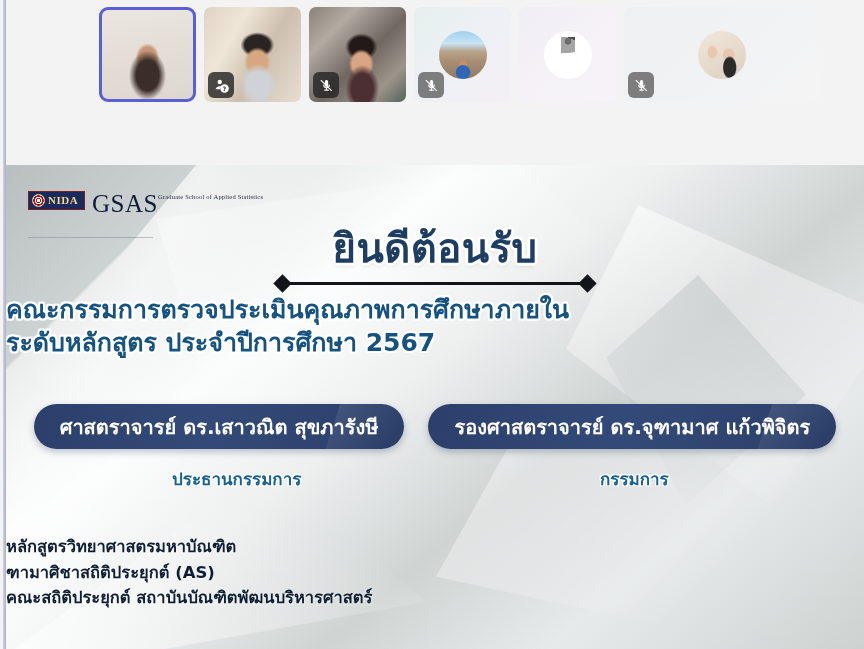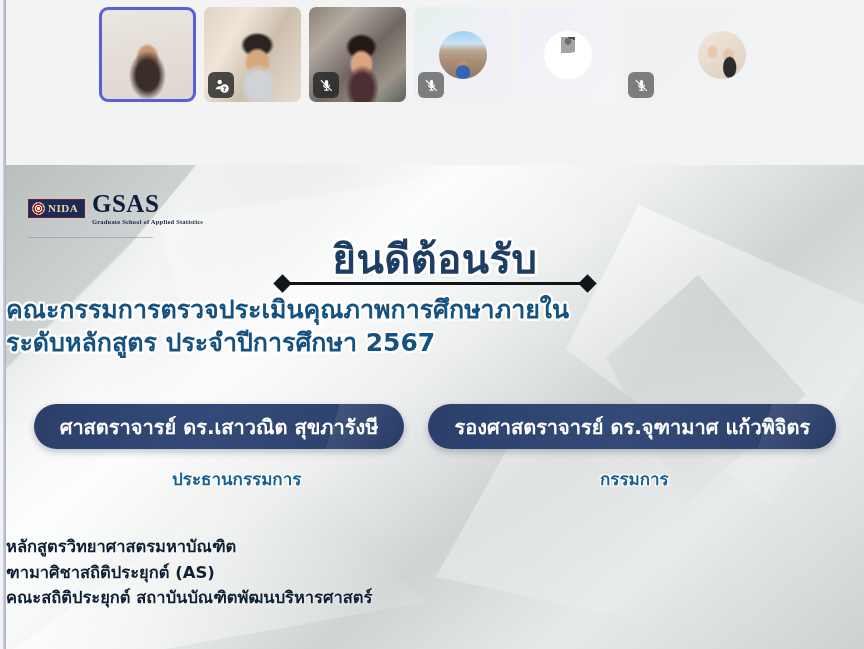--- a/index.html
+++ b/index.html
@@ -195,21 +195,20 @@
     width: 470px; height: 230px;
     background: linear-gradient(135deg, rgba(255,255,255,.5), rgba(255,255,255,0) 62%);
     clip-path: polygon(18% 0, 100% 16%, 78% 100%, 0 66%);
   }
 
   
   .logo-wrap {
     position: absolute;
     left: 22px; top: 26px;
     display: flex;
-    align-items: center;
     gap: 7px;
     z-index: 3;
   }
   .logo-badge {
     width: 57px; height: 19px;
     background: #1b2a5c;
     border: 1px solid #7d1f21;
     display: flex;
     align-items: center;
     gap: 3px;
@@ -224,21 +223,21 @@
     flex: 0 0 auto;
   }
   .logo-nida {
     color: #efd98e;
     font-family: "Liberation Serif", serif;
     font-size: 11px;
     font-weight: 700;
     letter-spacing: .5px;
     line-height: 1;
   }
-  .logo-text-block { display: flex; flex-direction: column; font-weight: bold; }
+  .logo-text-block { display: flex; flex-direction: row; }
   .logo-gsas {
     font-family: "Liberation Serif", serif;
     font-size: 25px;
     line-height: 1;
     color: #101b3a;
     letter-spacing: .5px;
   }
   .logo-sub {
     font-family: "Liberation Serif", serif;
     font-size: 6.5px;
@@ -266,21 +265,20 @@
     font-size: 40px;
     font-weight: 700;
     color: #1d3d63;
     line-height: 1.15;
     letter-spacing: .5px;
     text-shadow:
       -2px -2px 0 #fff,  2px -2px 0 #fff,
       -2px  2px 0 #fff,  2px  2px 0 #fff,
       -3px 0 0 #fff, 3px 0 0 #fff, 0 -3px 0 #fff, 0 3px 0 #fff,
       0 3px 5px rgba(0,0,0,.13);
-    margin-top: 11px;
   }
 
   .divider-rule {
     position: absolute;
     left: 50%; top: 111px;
     transform: translateX(-50%);
     width: 318px; height: 14px;
     display: flex;
     align-items: center;
     z-index: 3;

